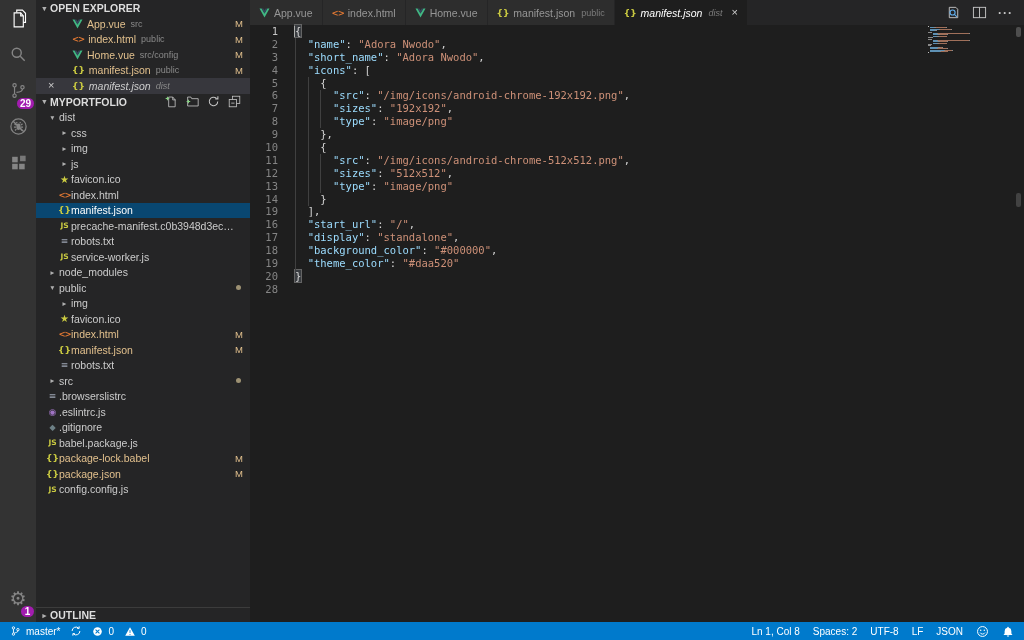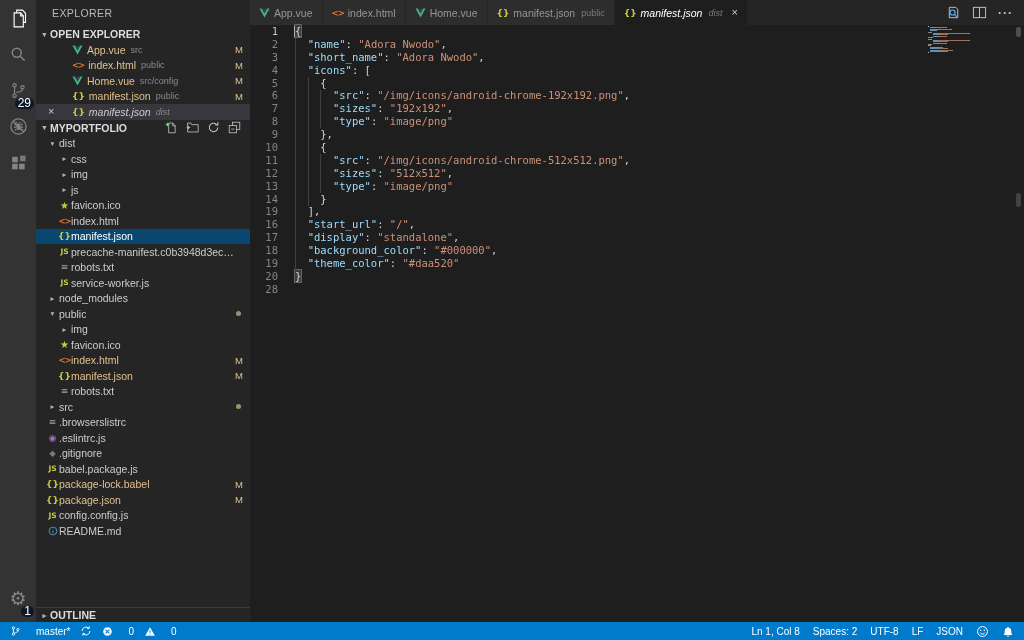--- a/index.html
+++ b/index.html
@@ -2,22 +2,22 @@
 <html><head>
 <meta charset="utf-8">
 <style>
   html,body{margin:0;padding:0;background:#1e1e1e;}
   #root{position:relative;width:1024px;height:640px;overflow:hidden;background:#1e1e1e;
         font-family:"Liberation Sans",sans-serif;color:#cccccc;font-size:10.5px;-webkit-font-smoothing:antialiased;}
   
   #activitybar{position:absolute;left:0;top:0;width:36px;height:622px;background:#333333;z-index:5;}
   .aicon{width:36px;height:36px;display:flex;align-items:center;justify-content:center;color:#858585;position:relative;cursor:pointer;}
   .aicon.active{color:#ffffff;}
-  .abadge{position:absolute;right:2px;bottom:-1px;background:#0f172a;color:#fff;border-radius:9px;
-          font-size:12px;font-weight:normal;line-height:11px;min-width:7px;padding:0 3px;text-align:center;}
+  .abadge{position:absolute;right:2px;bottom:-1px;background:#a21caf;color:#fff;border-radius:9px;
+          font-size:10px;font-weight:bold;line-height:11px;min-width:7px;padding:0 3px;text-align:center;}
   #activitybar-bottom{position:absolute;bottom:6px;left:0;}
   .gear-glyph{font-size:19px;line-height:19px;}
   
   #sidebar{position:absolute;left:36px;top:0;width:214px;height:622px;background:#252526;overflow:hidden;}
   #sidebar-title{height:26px;line-height:26px;padding-left:16px;font-size:10.5px;color:#bbbbbb;letter-spacing:.4px;}
   .section-header{height:16px;display:flex;align-items:center;font-weight:bold;color:#dddddd;padding-left:3px;}
   .chev{width:11px;flex:none;text-align:center;font-size:7.5px;color:#b0b0b0;}
   .hdr-actions{margin-left:auto;display:flex;align-items:center;gap:8px;padding-right:9px;}
   .hdr-actions span{display:flex;cursor:pointer;}
   .row{height:15.5px;display:flex;align-items:center;position:relative;cursor:pointer;white-space:nowrap;}
@@ -65,21 +65,21 @@
   .mline span{height:1px;display:inline-block;flex:none;}
   .mm-k{background:#5e91b4;}
   .mm-s{background:#a0705a;}
   .mm-p{background:#8a8a8a;}
   .mm-b{background:#c0c0c0;}
   .mm-sp{background:transparent;}
   .ovmark{position:absolute;left:766px;width:5px;border-radius:2px;background:#4e4e4e;}
   
   #statusbar{position:absolute;left:0;bottom:0;width:1024px;height:18px;background:#007acc;color:#ffffff;
              display:flex;align-items:center;font-size:10px;padding:0 10px;box-sizing:border-box;}
-  .sbi{display:flex;align-items:center;gap:15px;margin-right:10px;cursor:pointer;}
+  .sbi{display:flex;align-items:center;gap:5px;margin-right:10px;cursor:pointer;}
   #status-right{margin-left:auto;display:flex;align-items:center;}
   #status-right .sbi{margin-right:0;margin-left:13px;}
 </style>
 </head>
 <body>
 
 <div id="root">
 
   <div id="activitybar">
     <div>
@@ -134,21 +134,20 @@
       </div>
     <div id="activitybar-bottom">
         <div class="aicon">
           <span class="gear-glyph">⚙</span>
           <span class="abadge">1</span>
         </div>
       </div>
   </div>
 
   <div id="sidebar">
-    <div id="sidebar-title">EXPLORER</div>
 
     <div class="section-header">
       <span class="chev">▾</span>
       <span>OPEN EXPLORER</span>
     </div>
     <div>
         <div class="row oe-row">
           <span class="fi">
             <svg width="11" height="10" viewBox="0 0 24 22">
               <path fill="#41b883" d="M1 1h4.6L12 12 18.4 1H23L12 21z"></path>
@@ -371,32 +370,20 @@
             <span class="fi" style="color:#cbcb41;font-size:9px;font-weight:bold">{}</span>
           </span>
           <span class="label gold">package.json</span>
           <span class="mbadge">M</span>
         </div>
         <div class="row tree-row" style="padding-left: 10px;">
           <span class="slot">
             <span class="fi" style="color:#cbcb41;font-size:7.5px;font-weight:bold">JS</span>
           </span>
           <span class="label">config.config.js</span>
-        </div>
-        <div class="row tree-row" style="padding-left: 10px;">
-          <span class="slot">
-            <span class="fi">
-              <svg width="10" height="10" viewBox="0 0 16 16" fill="none" stroke="#519aba" stroke-width="1.5">
-                <circle cx="8" cy="8" r="6.2"></circle>
-                <path d="M8 7.2v4"></path>
-                <circle cx="8" cy="4.6" r="0.6" fill="#519aba" stroke="none"></circle>
-              </svg>
-            </span>
-          </span>
-          <span class="label">README.md</span>
         </div>
       </div>
 
     <div class="section-header" id="outline-header">
       <span class="chev">▸</span>
       <span>OUTLINE</span>
     </div>
   </div>
 
   <div id="main">

